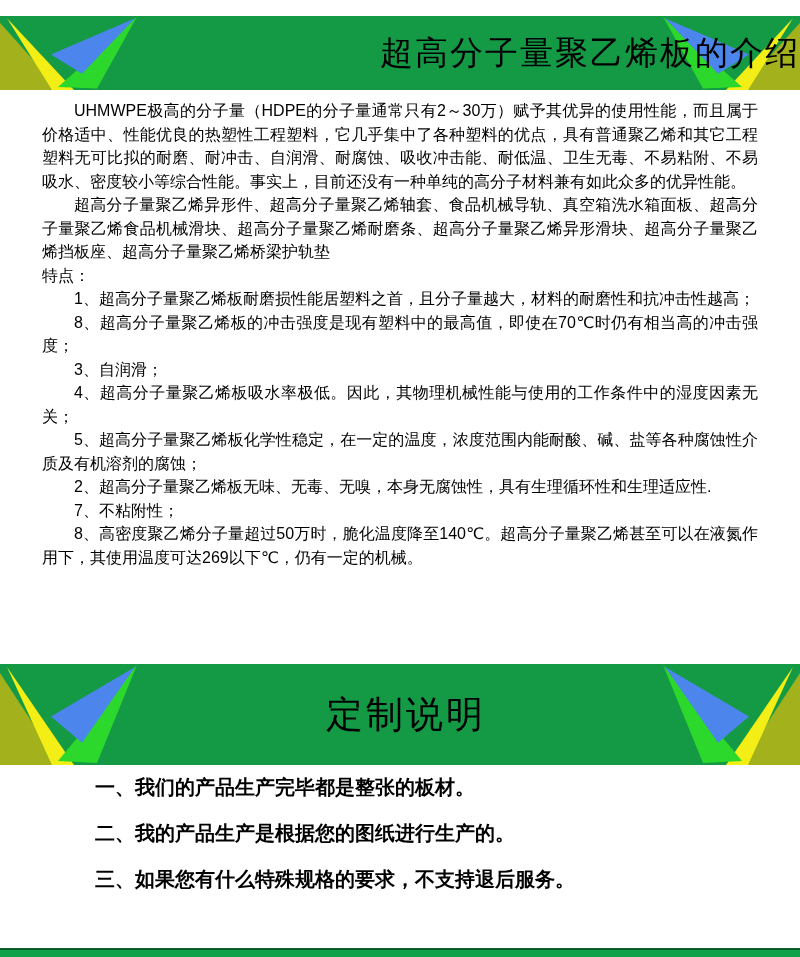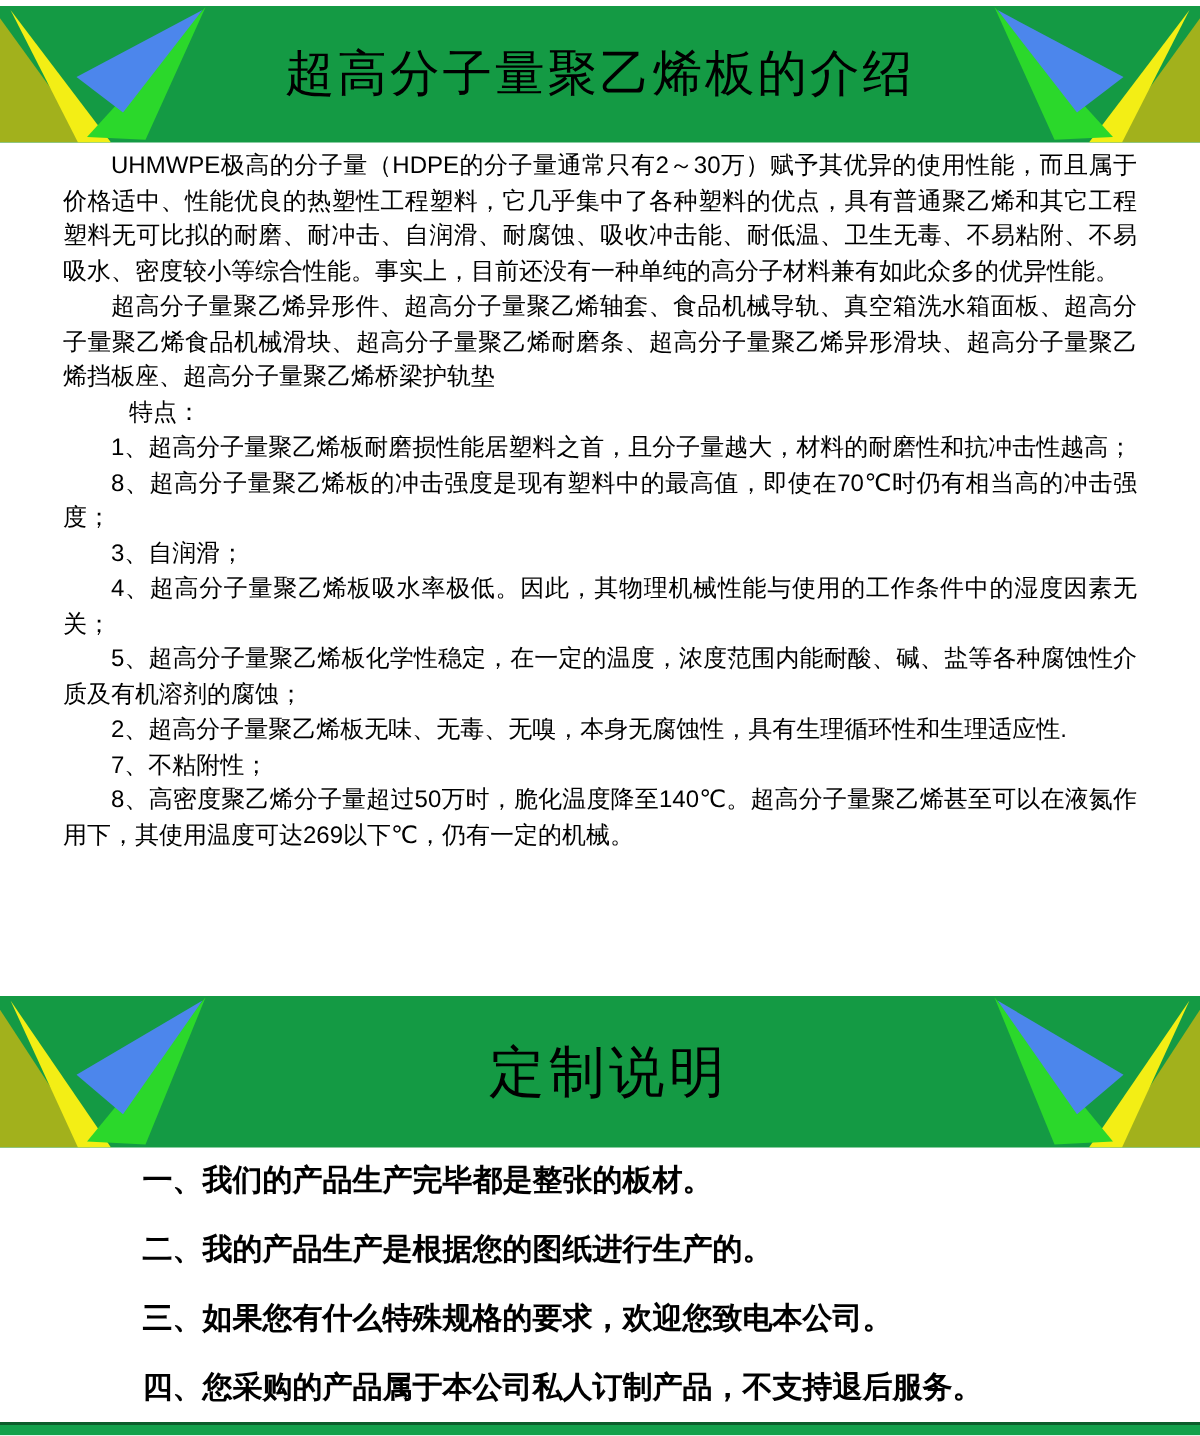--- a/index.html
+++ b/index.html
@@ -7,21 +7,21 @@
     position:relative; width:800px; height:957px; margin:0 auto;
     background:#ffffff; overflow:hidden; color:#000;
     font-family:"Liberation Sans","DejaVu Sans",sans-serif;
   }
 
   
   .banner {
     position:absolute; left:0; width:800px; background:#149a44;
     display:flex; align-items:center; justify-content:center;
   }
-  .banner-top    { top:4px;     height:91px; }
+  .banner-top    { top:16px;     height:74px;justify-content:flex-end; }
   .banner-custom { top:664px; height:101px; }
   .banner-title {
     margin:0; font-weight:normal; color:#000; z-index:2;
     white-space:nowrap;
   }
   .banner-top .banner-title    { font-size:33px; letter-spacing:2px; }
   .banner-custom .banner-title { font-size:37px; letter-spacing:3px;margin-left:12px; }
 
   
   .ribbon { position:absolute; top:0; height:100%; width:150px; z-index:1; }
@@ -32,21 +32,21 @@
   .poly-yellow { fill:#f3ee15; }
   .poly-green  { fill:#2bd82b; }
   .poly-blue   { fill:#4c86ec; }
 
   
   .intro {
     position:absolute; top:99px; left:42px; width:716px;
     font-size:16px; line-height:23.5px; text-align:justify;
   }
   .intro p { margin:0; text-indent:2em; }
-  .intro p.no-indent { text-indent:0;margin-left:44px; }
+  .intro p.no-indent { text-indent:0; }
 
   
   .custom-notes {
     position:absolute; top:774px; left:95px; width:660px; font-size:20px;font-weight:bold;
   }
   .custom-notes p { margin:0 0 20px 0; line-height:26px; }
 
   
   .footer-strip {
     position:absolute; left:0; bottom:0; width:800px; height:7px;
@@ -108,19 +108,18 @@
         <polygon class="poly-yellow" points="7,3 52,100 74,100"></polygon>
         <polygon class="poly-green" points="137,1 58,96 97,98"></polygon>
         <polygon class="poly-blue" points="135,3 51,52 82,78"></polygon>
       </svg>
     </span>
   </div>
 
   <div class="custom-notes">
     <p>一、我们的产品生产完毕都是整张的板材。</p>
     <p>二、我的产品生产是根据您的图纸进行生产的。</p>
-    <p>三、如果您有什么特殊规格的要求，欢迎您致电本公司。</p>
-    <p>四、您采购的产品属于本公司私人订制产品，不支持退后服务。</p>
+    <p>三、如果您有什么特殊规格的要求，不支持退后服务。</p>
   </div>
 
   <div class="footer-strip"></div>
 
 </div>
 
 </body></html>

